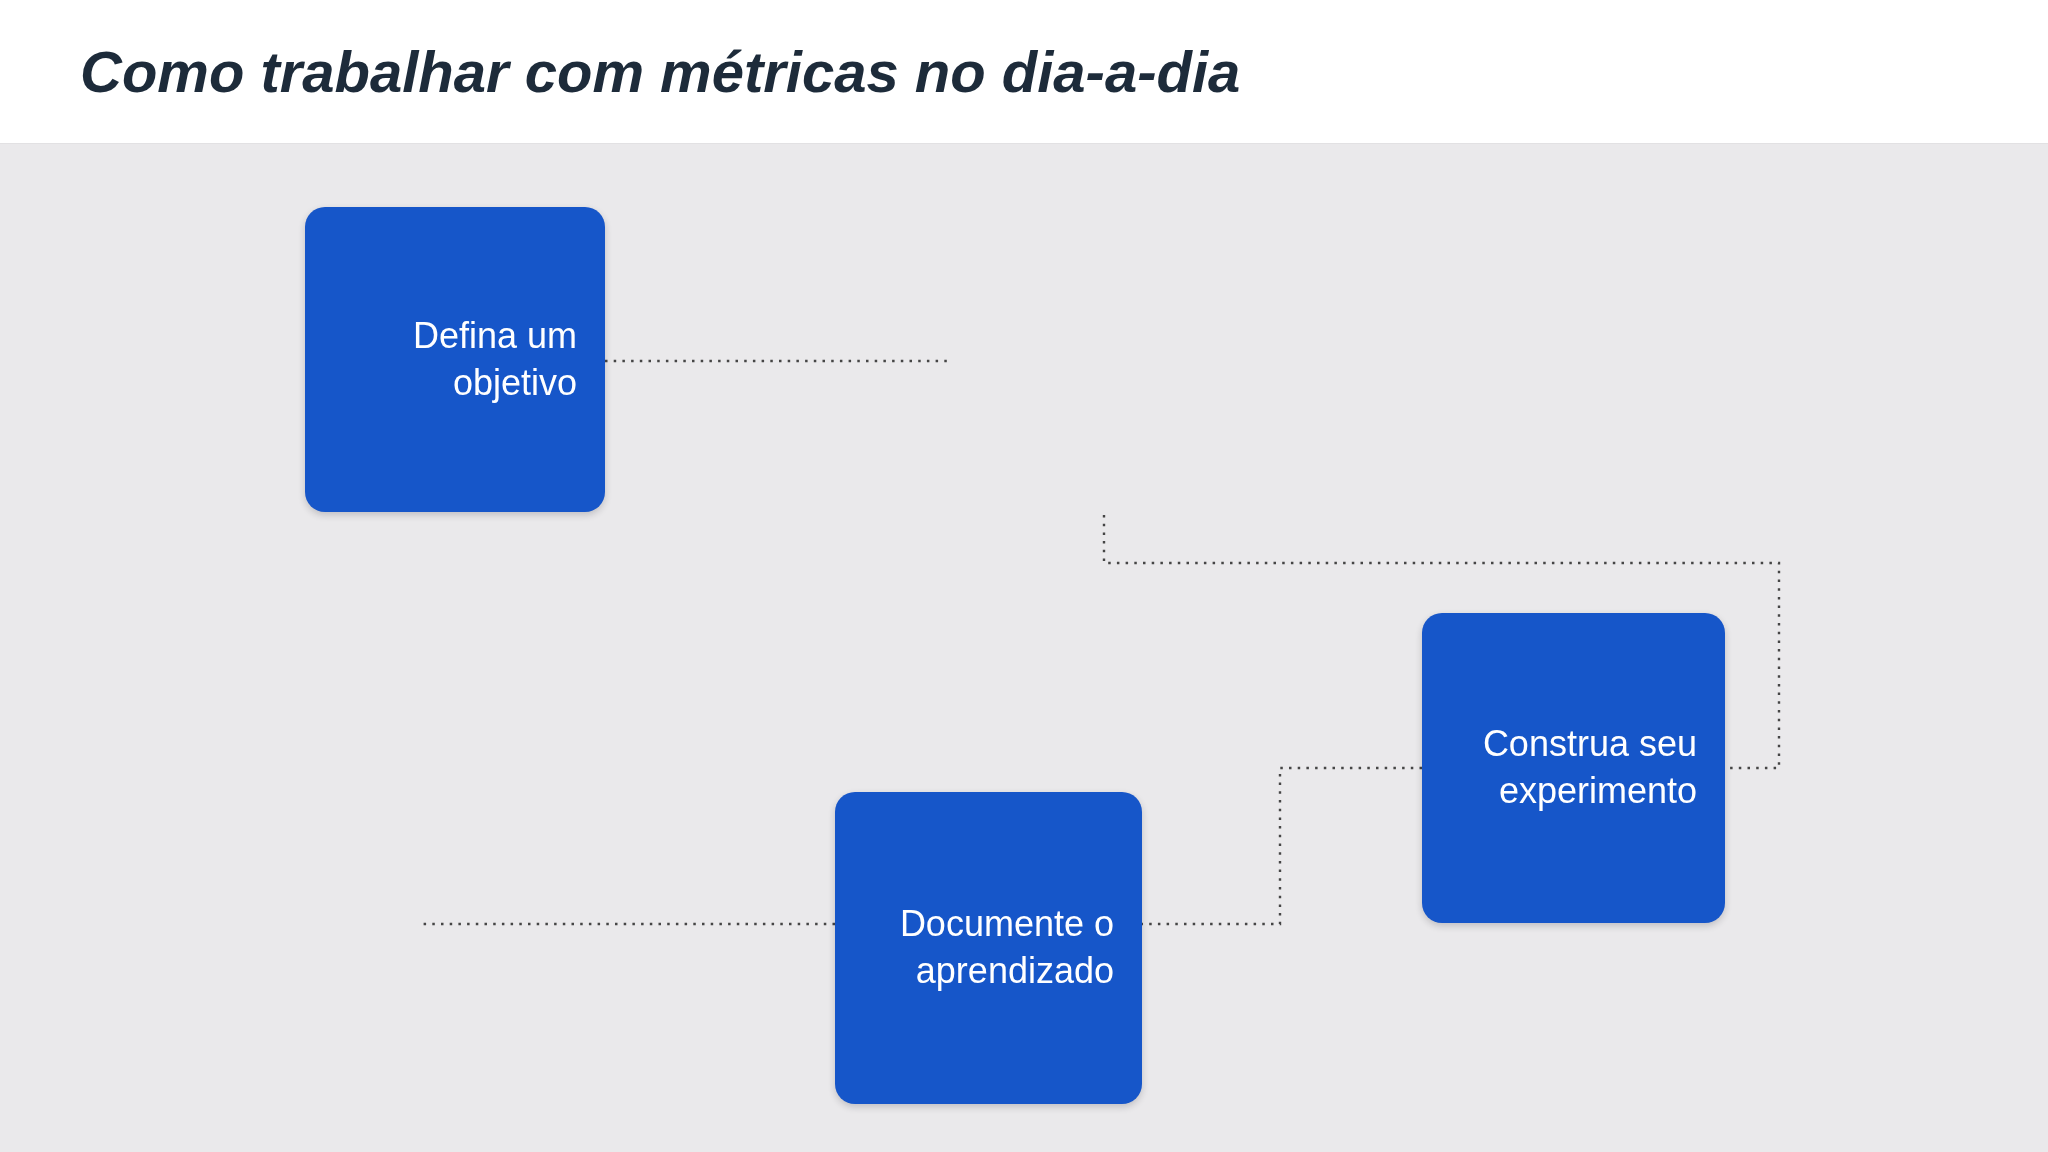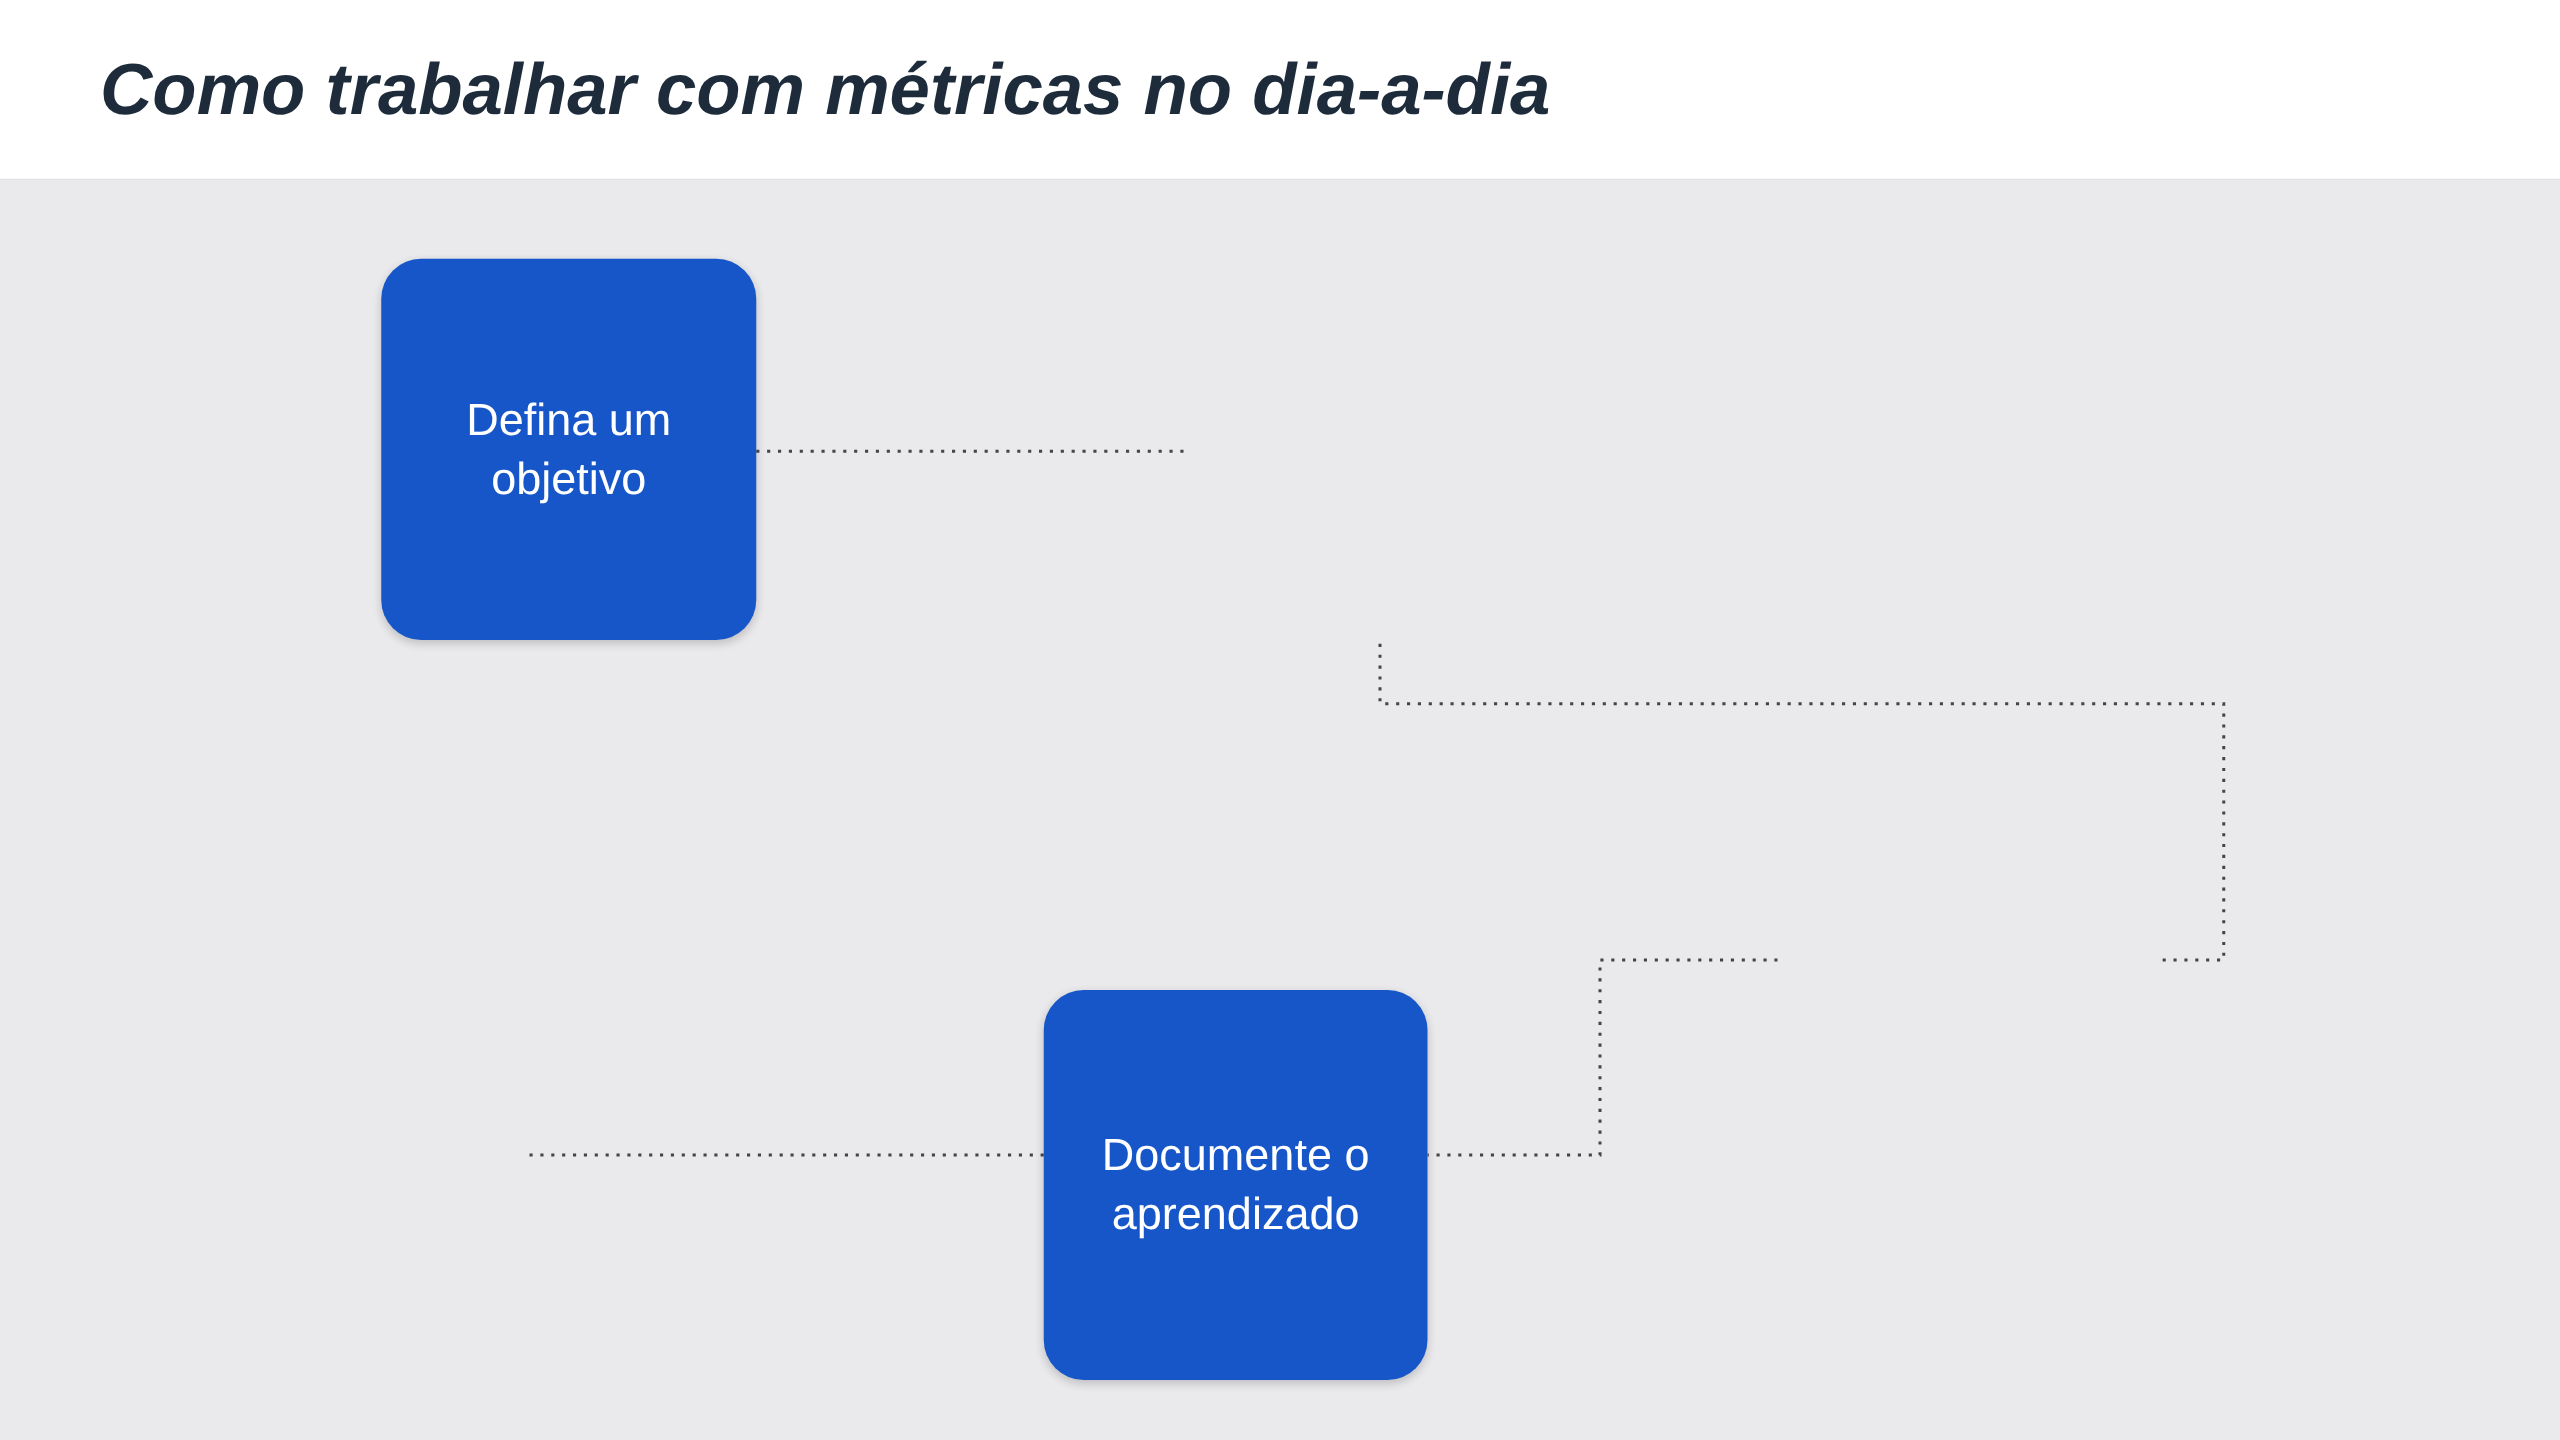--- a/index.html
+++ b/index.html
@@ -51,29 +51,29 @@
     fill: none;
     stroke: var(--connector, #454545);
     stroke-width: 2.4;
     stroke-dasharray: 2.5 6.2;
     stroke-linecap: butt;
   }
   .node {
     position: absolute;
     background: var(--node-fill, #1656C9);
     color: var(--node-text, #FFFFFF);
-    border-radius: 32px;
+    border-radius: 20px;
     box-shadow: 0 3px 7px rgba(30,30,40,0.20);
     display: flex;
     align-items: center;
     justify-content: center;
-    text-align: center;
+    text-align: right;
     font-size: 36px;
     line-height: 1.3;
-    padding: 0 41px;
+    padding: 0 28px;
     box-sizing: border-box;
   }
   
   #node-step-1 { left: 305px;  top: 64px;  width: 300px; height: 305px; }
   #node-step-2 { left: 952px;  top: 62px;  width: 305px; height: 310px; }
   #node-step-3 { left: 1422px; top: 470px; width: 303px; height: 310px; }
   #node-step-4 { left: 835px;  top: 627px; width: 307px; height: 312px; margin-top: 22px; }
   #node-step-5 { left: 117px;  top: 624px; width: 303px; height: 313px; }
 </style>
 </head>
@@ -93,20 +93,23 @@
       <polyline points="1104,372 1104,420 1779,420 1779,625 1725,625"></polyline>
       <polyline points="1422,625 1280,625 1280,781 1142,781"></polyline>
       <polyline points="835,781 420,781"></polyline>
     </svg>
 
     <div class="node" id="node-step-1">
       <span>Defina um objetivo</span>
     </div>
 
 
+    <div class="node" id="node-step-3">
+      <span>Construa seu experimento</span>
+    </div>
 
     <div class="node" id="node-step-4">
       <span>Documente o aprendizado</span>
     </div>
 
 
   </main>
 </div>
 
 </body></html>

